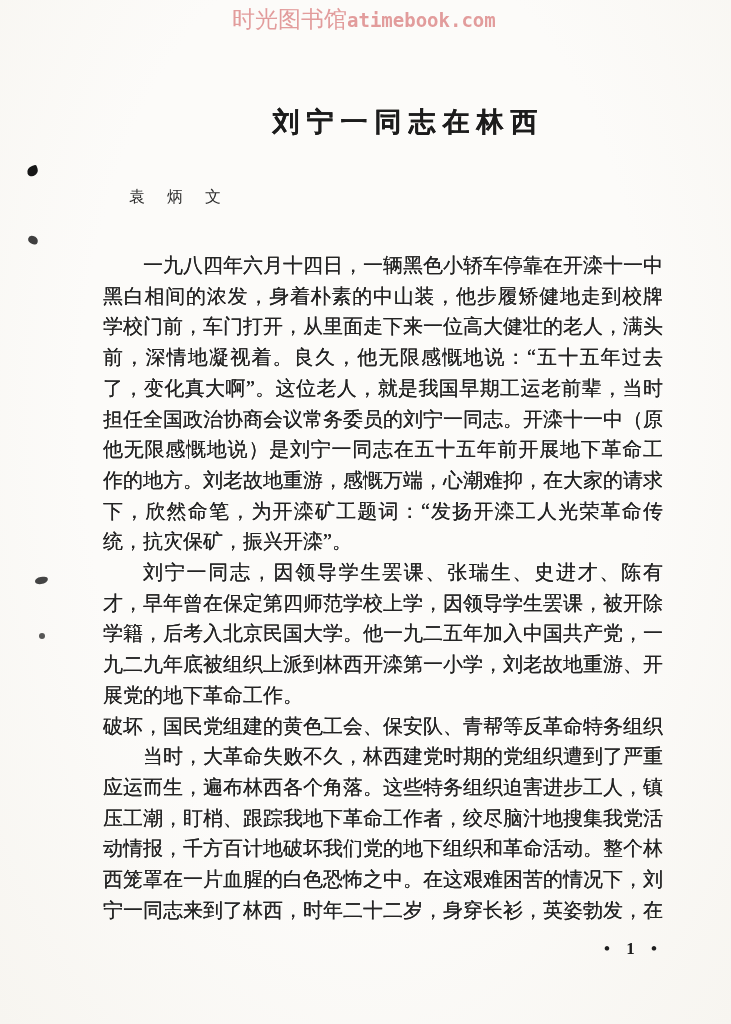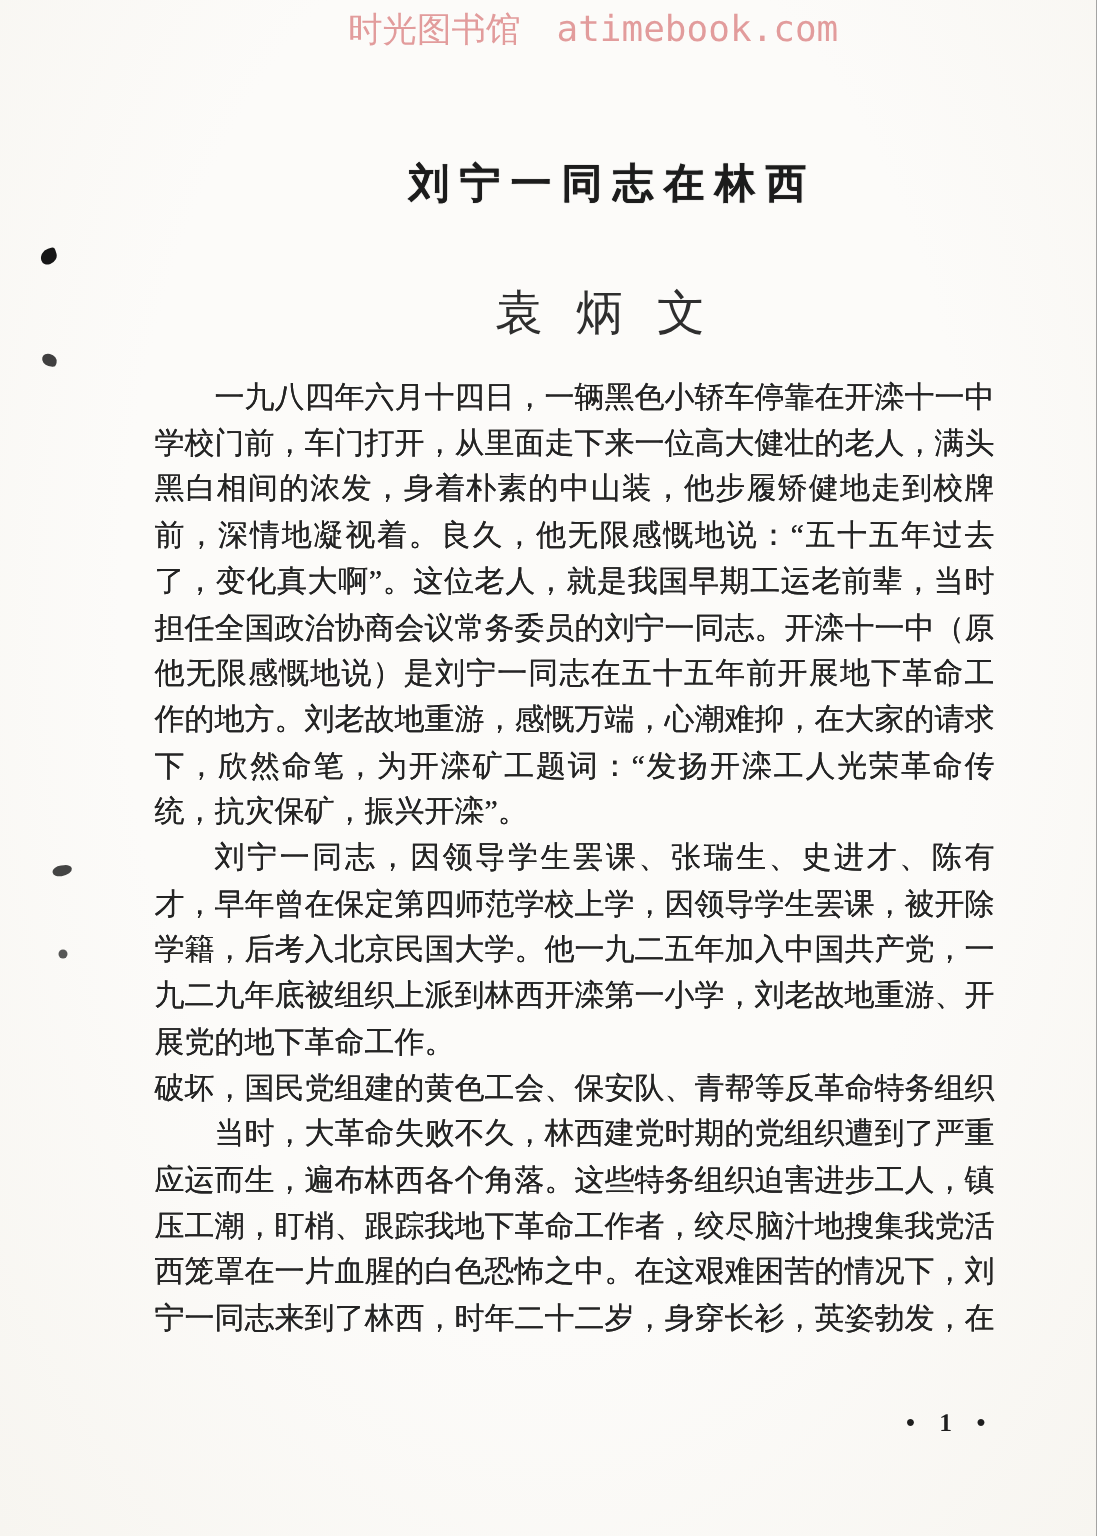--- a/index.html
+++ b/index.html
@@ -14,37 +14,37 @@
   }
   .watermark{
     position:absolute;left:232px;top:6px;
     font-size:23px;line-height:26px;
     color:#e29c9c;
     white-space:nowrap;
     font-family:"DejaVu Sans",sans-serif;
   }
   .watermark .latin{
     font-family:"DejaVu Sans Mono",monospace;
-    font-size:24px;letter-spacing:0px;margin-left:24px;
+    font-size:19px;letter-spacing:0px;margin-left:0;font-weight:bold;
   }
   .title{
     position:absolute;left:103px;top:104px;width:560px;
     text-align:center;
     transform:translateX(22px);
     font-size:27px;font-weight:700;
     letter-spacing:7px;text-indent:7px;
     color:#1c1c1c;
     text-shadow:0 0 0.5px #1c1c1c;
     white-space:nowrap;
   }
   .author{
-    position:absolute;left:102px;top:187px;width:560px;
-    text-align:center;
+    position:absolute;left:89px;top:187px;width:560px;
+    text-align:left;
     transform:translateX(18px);
-    font-size:32px;font-weight:400;
+    font-size:16px;font-weight:400;
     letter-spacing:22px;text-indent:22px;
     color:#2e2e2e;
     white-space:nowrap;
   }
   .body-text{
     position:absolute;left:103px;top:250px;width:560px;
   }
   .bodyline{
     font-size:20px;line-height:30.7px;
     color:#242424;
@@ -76,38 +76,39 @@
   <div class="watermark">
     <span>时光图书馆</span><span class="latin">atimebook.com</span>
   </div>
 
   <div class="title">刘宁一同志在林西</div>
 
   <div class="author">袁炳文</div>
 
   <div class="body-text">
       <div class="bodyline first">一九八四年六月十四日，一辆黑色小轿车停靠在开滦十一中</div>
+      <div class="bodyline">黑白相间的浓发，身着朴素的中山装，他步履矫健地走到校牌</div>
       <div class="bodyline">学校门前，车门打开，从里面走下来一位高大健壮的老人，满头</div>
-      <div class="bodyline">黑白相间的浓发，身着朴素的中山装，他步履矫健地走到校牌</div>
       <div class="bodyline">前，深情地凝视着。良久，他无限感慨地说：“五十五年过去</div>
       <div class="bodyline">了，变化真大啊”。这位老人，就是我国早期工运老前辈，当时</div>
       <div class="bodyline">担任全国政治协商会议常务委员的刘宁一同志。开滦十一中（原</div>
       <div class="bodyline">他无限感慨地说）是刘宁一同志在五十五年前开展地下革命工</div>
       <div class="bodyline">作的地方。刘老故地重游，感慨万端，心潮难抑，在大家的请求</div>
       <div class="bodyline">下，欣然命笔，为开滦矿工题词：“发扬开滦工人光荣革命传</div>
       <div class="bodyline plast">统，抗灾保矿，振兴开滦”。</div>
       <div class="bodyline first">刘宁一同志，因领导学生罢课、张瑞生、史进才、陈有</div>
       <div class="bodyline">才，早年曾在保定第四师范学校上学，因领导学生罢课，被开除</div>
       <div class="bodyline">学籍，后考入北京民国大学。他一九二五年加入中国共产党，一</div>
       <div class="bodyline">九二九年底被组织上派到林西开滦第一小学，刘老故地重游、开</div>
       <div class="bodyline plast">展党的地下革命工作。</div>
       <div class="bodyline">破坏，国民党组建的黄色工会、保安队、青帮等反革命特务组织</div>
       <div class="bodyline first">当时，大革命失败不久，林西建党时期的党组织遭到了严重</div>
       <div class="bodyline">应运而生，遍布林西各个角落。这些特务组织迫害进步工人，镇</div>
       <div class="bodyline">压工潮，盯梢、跟踪我地下革命工作者，绞尽脑汁地搜集我党活</div>
+      <div class="bodyline">动情报，千方百计地破坏我们党的地下组织和革命活动。整个林</div>
       <div class="bodyline">西笼罩在一片血腥的白色恐怖之中。在这艰难困苦的情况下，刘</div>
       <div class="bodyline plast">宁一同志来到了林西，时年二十二岁，身穿长衫，英姿勃发，在</div>
     </div>
 
   <div class="page-number">• 1 •</div>
 
   <div class="speck speck-1"></div>
   <div class="speck speck-2"></div>
   <div class="speck speck-3"></div>
   <div class="speck speck-4"></div>

